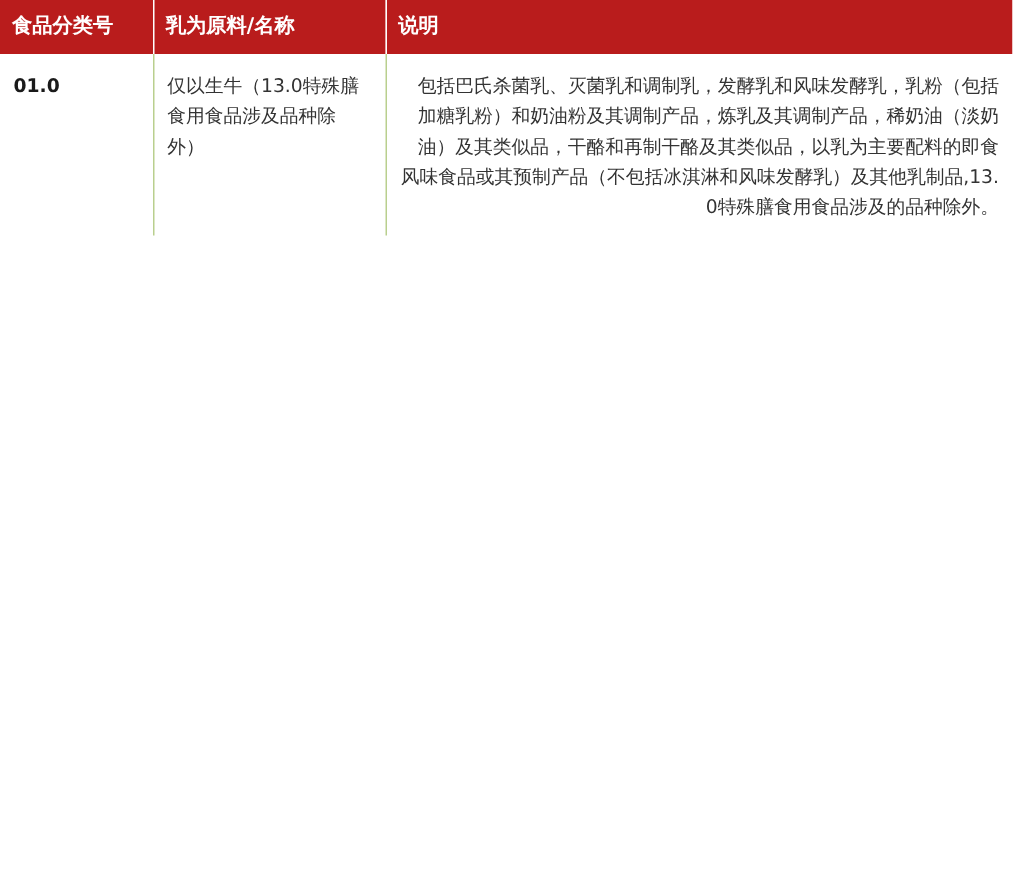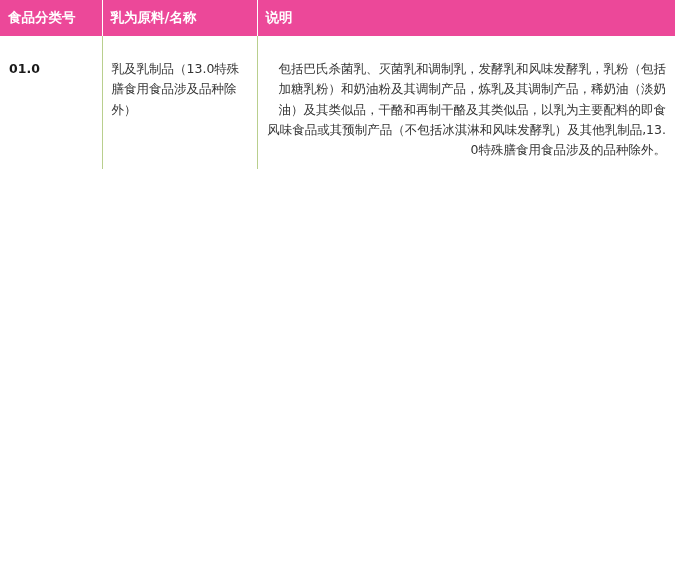--- a/index.html
+++ b/index.html
@@ -16,38 +16,38 @@
   table.food-table {
     border-collapse: collapse;
     width: 675px;
     table-layout: fixed;
   }
   table.food-table col.c1 { width: 102px; }
   table.food-table col.c2 { width: 155px; }
   table.food-table col.c3 { width: 418px; }
 
   thead th {
-    background: #ec4899;
+    background: #b91c1c;
     color: #ffffff;
     font-weight: bold;
     font-size: 13.5px;
     text-align: left;
     padding: 6px 8px 6px 8px;
     border-right: 1px solid #ffffff;
     line-height: 1.3;
     vertical-align: middle;
     height: 24px;
   }
   thead th:last-child { border-right: none; }
 
   tbody td {
     font-size: 12.5px;
     color: #333333;
     vertical-align: top;
-    padding: 23px 9px 9px 9px;
+    padding: 11px 9px 9px 9px;
     border-bottom: 1px solid #b9cf8e;
     border-right: 1px solid #b9cf8e;
     line-height: 1.62;
     word-break: break-all;
   }
   tbody td:last-child { border-right: none; text-align: right; }
   tbody tr td:first-child {
     font-weight: bold;
     color: #1a1a1a;
     border-left: none;
@@ -68,17 +68,17 @@
   <thead>
     <tr>
       <th>食品分类号</th>
       <th>乳为原料/名称</th>
       <th>说明</th>
     </tr>
   </thead>
   <tbody>
     <tr>
       <td class="code-cell">01.0</td>
-      <td>乳及乳制品（13.0特殊膳食用食品涉及品种除外）</td>
+      <td>仅以生牛（13.0特殊膳食用食品涉及品种除外）</td>
       <td>包括巴氏杀菌乳、灭菌乳和调制乳，发酵乳和风味发酵乳，乳粉（包括加糖乳粉）和奶油粉及其调制产品，炼乳及其调制产品，稀奶油（淡奶油）及其类似品，干酪和再制干酪及其类似品，以乳为主要配料的即食风味食品或其预制产品（不包括冰淇淋和风味发酵乳）及其他乳制品,13.0特殊膳食用食品涉及的品种除外。</td>
     </tr>
   </tbody>
 </table>
 
 </body></html>

